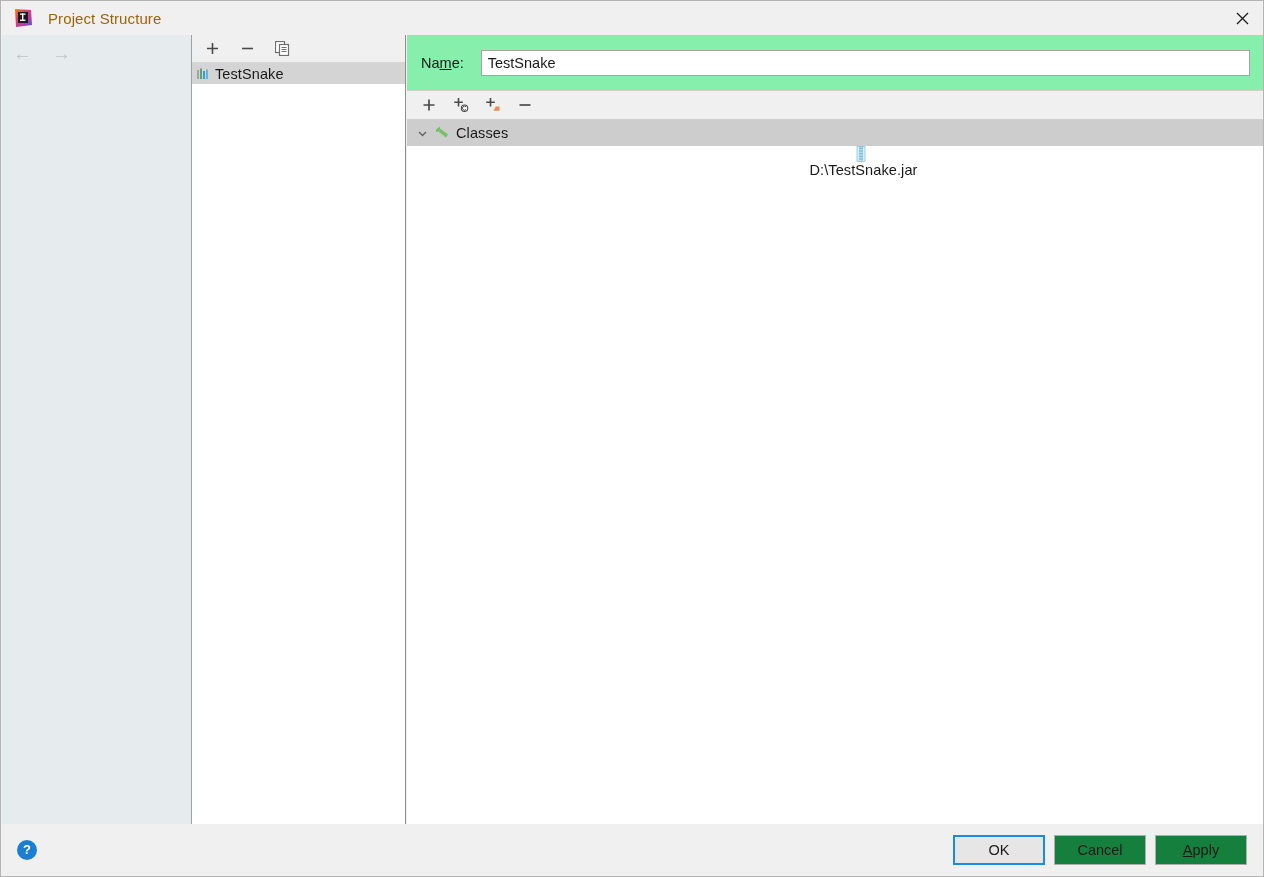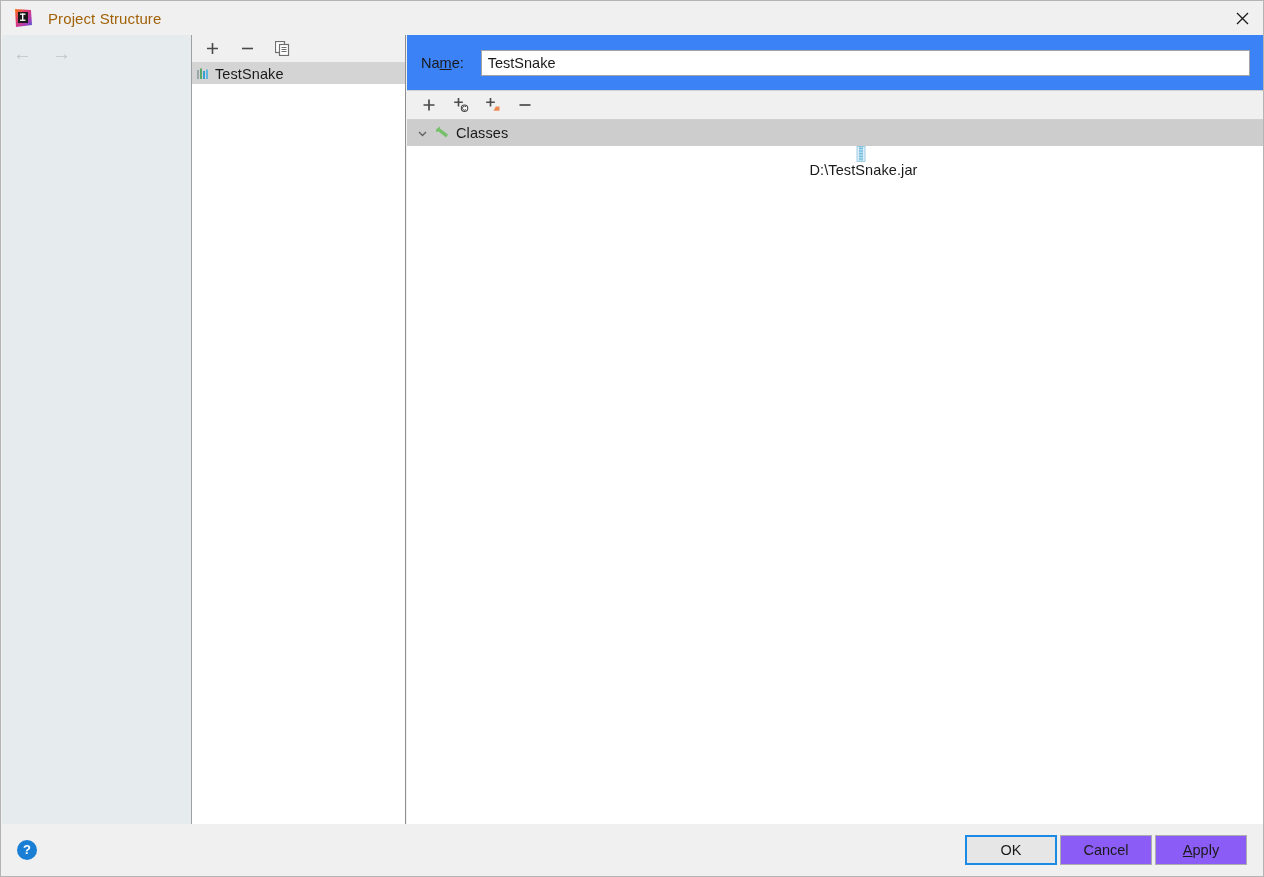--- a/index.html
+++ b/index.html
@@ -148,21 +148,21 @@
   
   .right-panel {
     position: absolute;
     left: 406px; top: 34px;
     width: 857px; height: 790px;
     background: #ffffff;
     box-sizing: border-box;
   }
   .name-bar {
     height: 55px;
-    background: #3b82f6;
+    background: #86efac;
     border-bottom: 1px solid #d0d0d0;
     display: flex;
     align-items: center;
     padding: 0 14px 0 14px;
   }
   .name-label {
     font-size: 14.5px;
     margin-right: 17px;
     white-space: nowrap;
   }
@@ -239,26 +239,26 @@
     font-weight: bold;
     display: flex;
     align-items: center;
     justify-content: center;
     cursor: default;
   }
   .btn-group {
     margin-left: auto;
     margin-right: 16px;
     display: flex;
-    gap: 3px;
+    gap: 9px;
   }
   .dlg-btn {
     min-width: 92px;
     height: 30px;
-    background: #8b5cf6;
+    background: #15803d;
     border: 1px solid #adadad;
     font-family: "Liberation Sans", sans-serif;
     font-size: 14.5px;
     color: #1a1a1a;
     display: flex;
     align-items: center;
     justify-content: center;
     cursor: default;
     box-sizing: border-box;
     padding: 0 10px;

